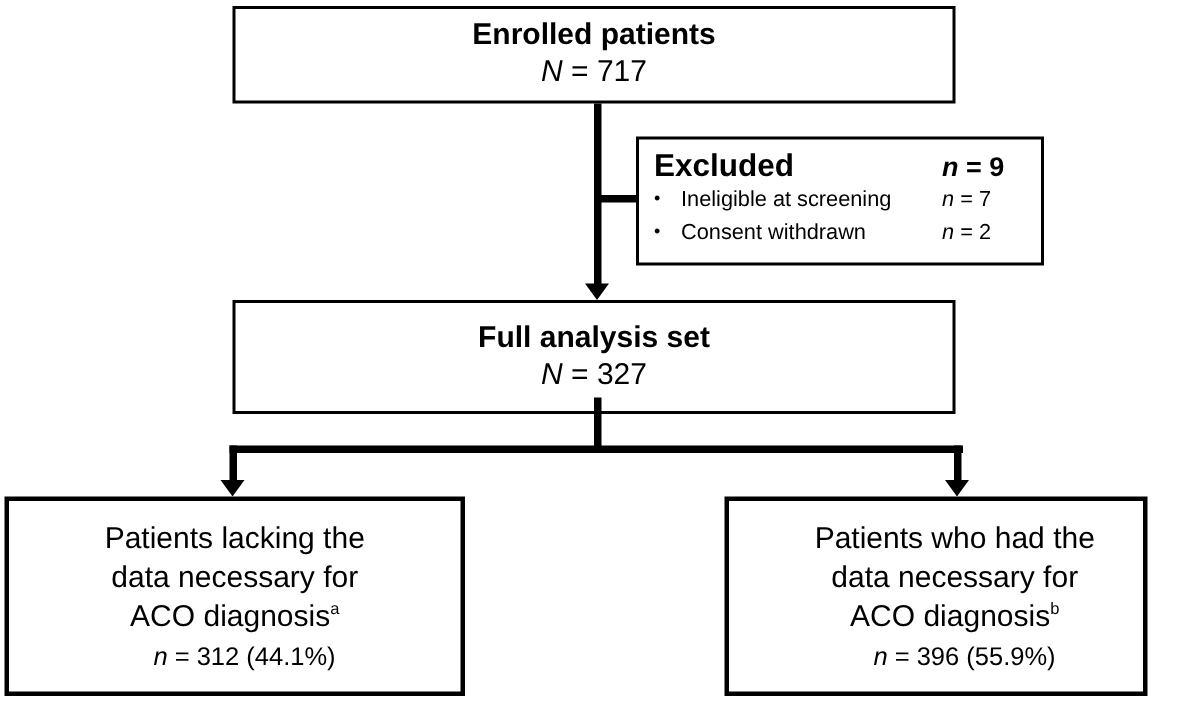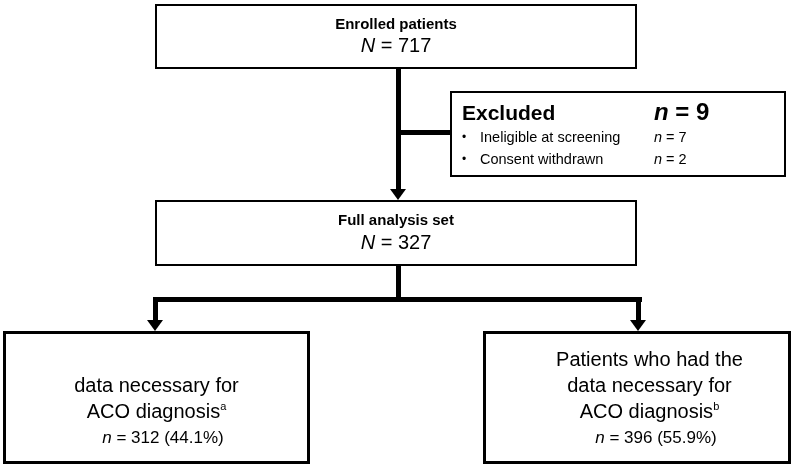--- a/index.html
+++ b/index.html
@@ -22,64 +22,64 @@
     border: 2px solid #000000;
     box-sizing: border-box;
     display: flex;
     flex-direction: column;
     align-items: center;
     justify-content: center;
     text-align: center;
   }
   .box-title {
     font-weight: bold;
-    font-size: 15px;
+    font-size: 20px;
     line-height: 1.15;
   }
   .count-line {
     font-size: 20px;
     line-height: 1.3;
   }
   .var {
     font-style: italic;
   }
   
   .box-enrolled   { left: 155px; top: 4px;   width: 482px; height: 65px; }
   
-  .box-full       { left: 155px; top: 200px; width: 482px; height: 66px; }
+  .box-full       { left: 155px; top: 200px; width: 482px; height: 76px; }
   
   .box-excluded {
-    left: 450px; top: 91px; width: 336px; height: 86px;
+    left: 424px; top: 91px; width: 272px; height: 86px;
     align-items: stretch;
     justify-content: flex-start;
     text-align: left;
     padding: 5px 6px 0 10px;
   }
   .excl-row {
     display: grid;
     grid-template-columns: 192px auto;
     align-items: baseline;
   }
   .excl-title { font-weight: bold; font-size: 21px; line-height: 1.2; }
-  .excl-count { font-weight: bold; font-size: 24px; line-height: 1.2; }
+  .excl-count { font-weight: bold; font-size: 18px; line-height: 1.2; }
   .excl-item  { font-size: 14.5px; line-height: 1.5; }
   .excl-item .bullet {
     display: inline-block;
     width: 18px;
     font-size: 12px;
     vertical-align: 1px;
   }
   .excl-item-count { font-size: 14.5px; }
   
   .box-bottom {
     border-width: 3px;
     padding: 4px 6px;
   }
   .box-lacking { left: 3px;   top: 331px; width: 307px; height: 133px; }
-  .box-had     { left: 483px; top: 331px; width: 308px; height: 133px; padding-left: 31px; }
+  .box-had     { left: 483px; top: 331px; width: 282px; height: 133px; padding-left: 31px; }
   .bottom-text {
     font-size: 20px;
     line-height: 1.32;
   }
   .bottom-text sup { font-size: 0.55em; }
   .bottom-count { font-size: 17px; line-height: 1.4; margin-top: 1px; margin-left: 13px; }
   
   .line {
     position: absolute;
     background: #000000;
@@ -139,21 +139,21 @@
 
   <div class="line line-v2"></div>
   <div class="line line-split-h"></div>
   <div class="line line-drop-left"></div>
   <div class="line line-drop-right"></div>
   <div class="arrow-down arrow-to-left"></div>
   <div class="arrow-down arrow-to-right"></div>
 
   <div class="box box-bottom box-lacking">
     <div class="bottom-text">
-      <br>
+      <span>Patients lacking the</span><br>
       <span>data necessary for</span><br>
       <span>ACO diagnosis</span><sup>a</sup>
     </div>
     <div class="bottom-count"><span class="var">n</span><span> = 312 (44.1%)</span></div>
   </div>
 
   <div class="box box-bottom box-had">
     <div class="bottom-text">
       <span>Patients who had the</span><br>
       <span>data necessary for</span><br>

